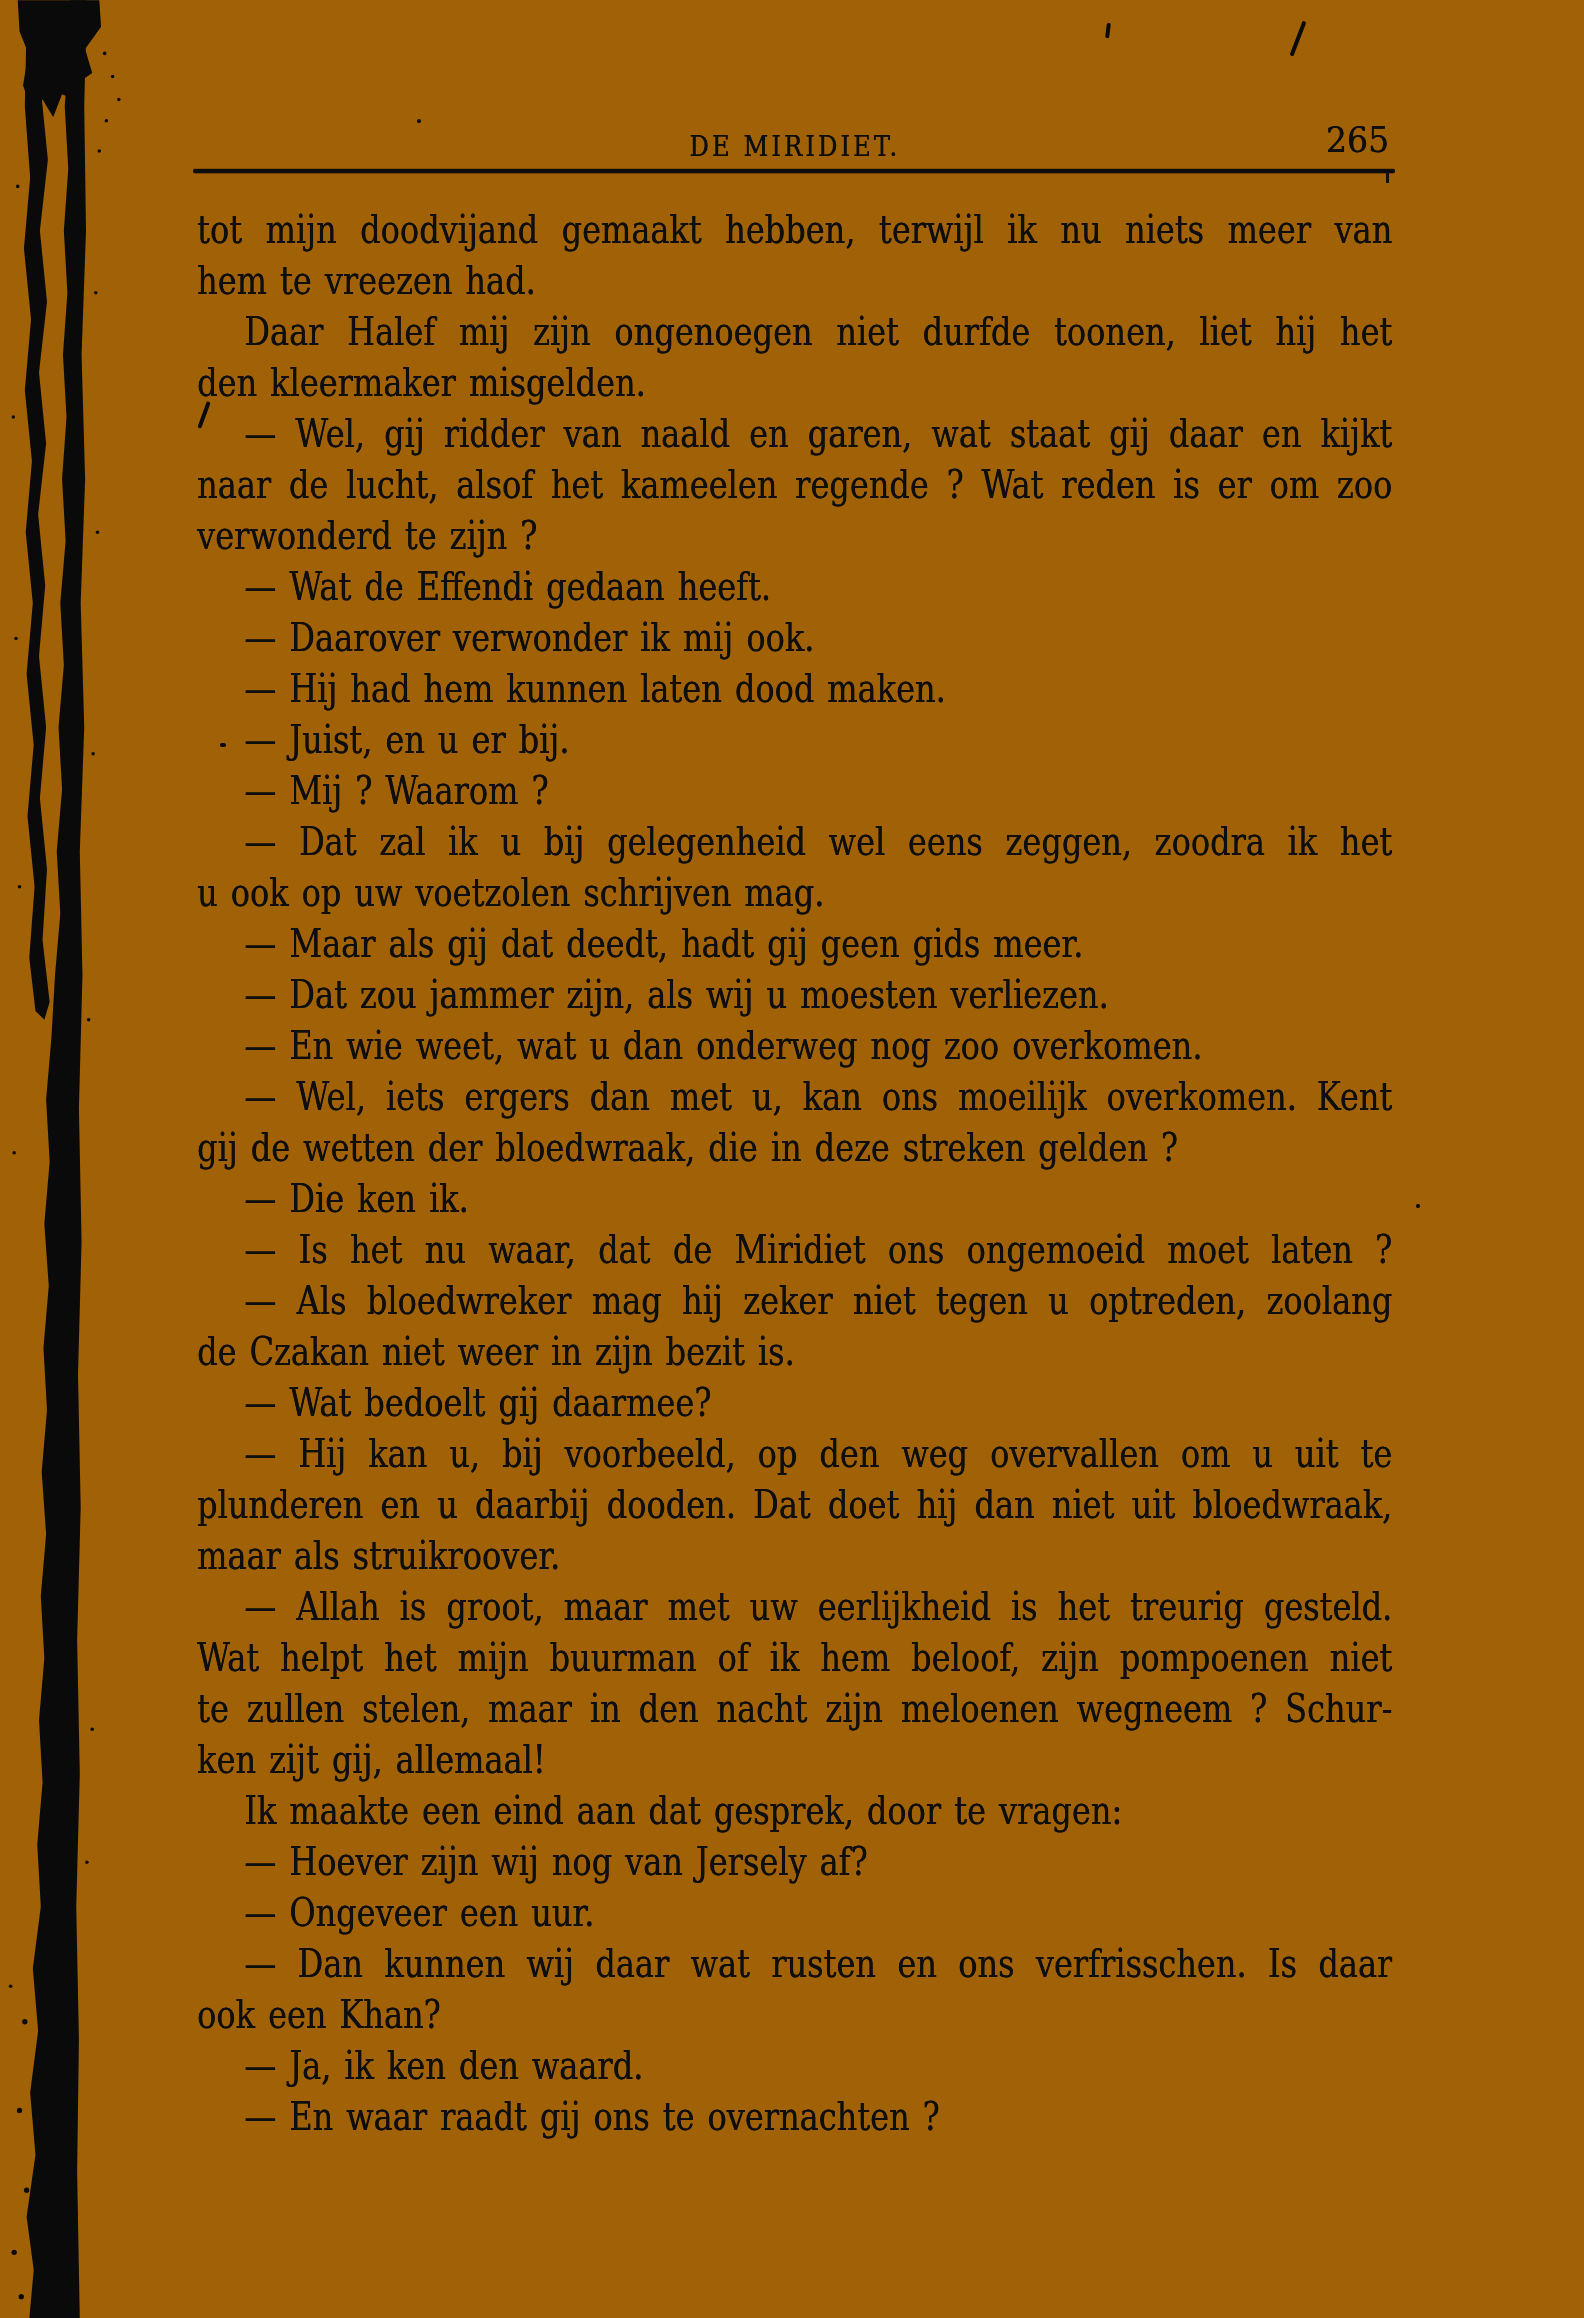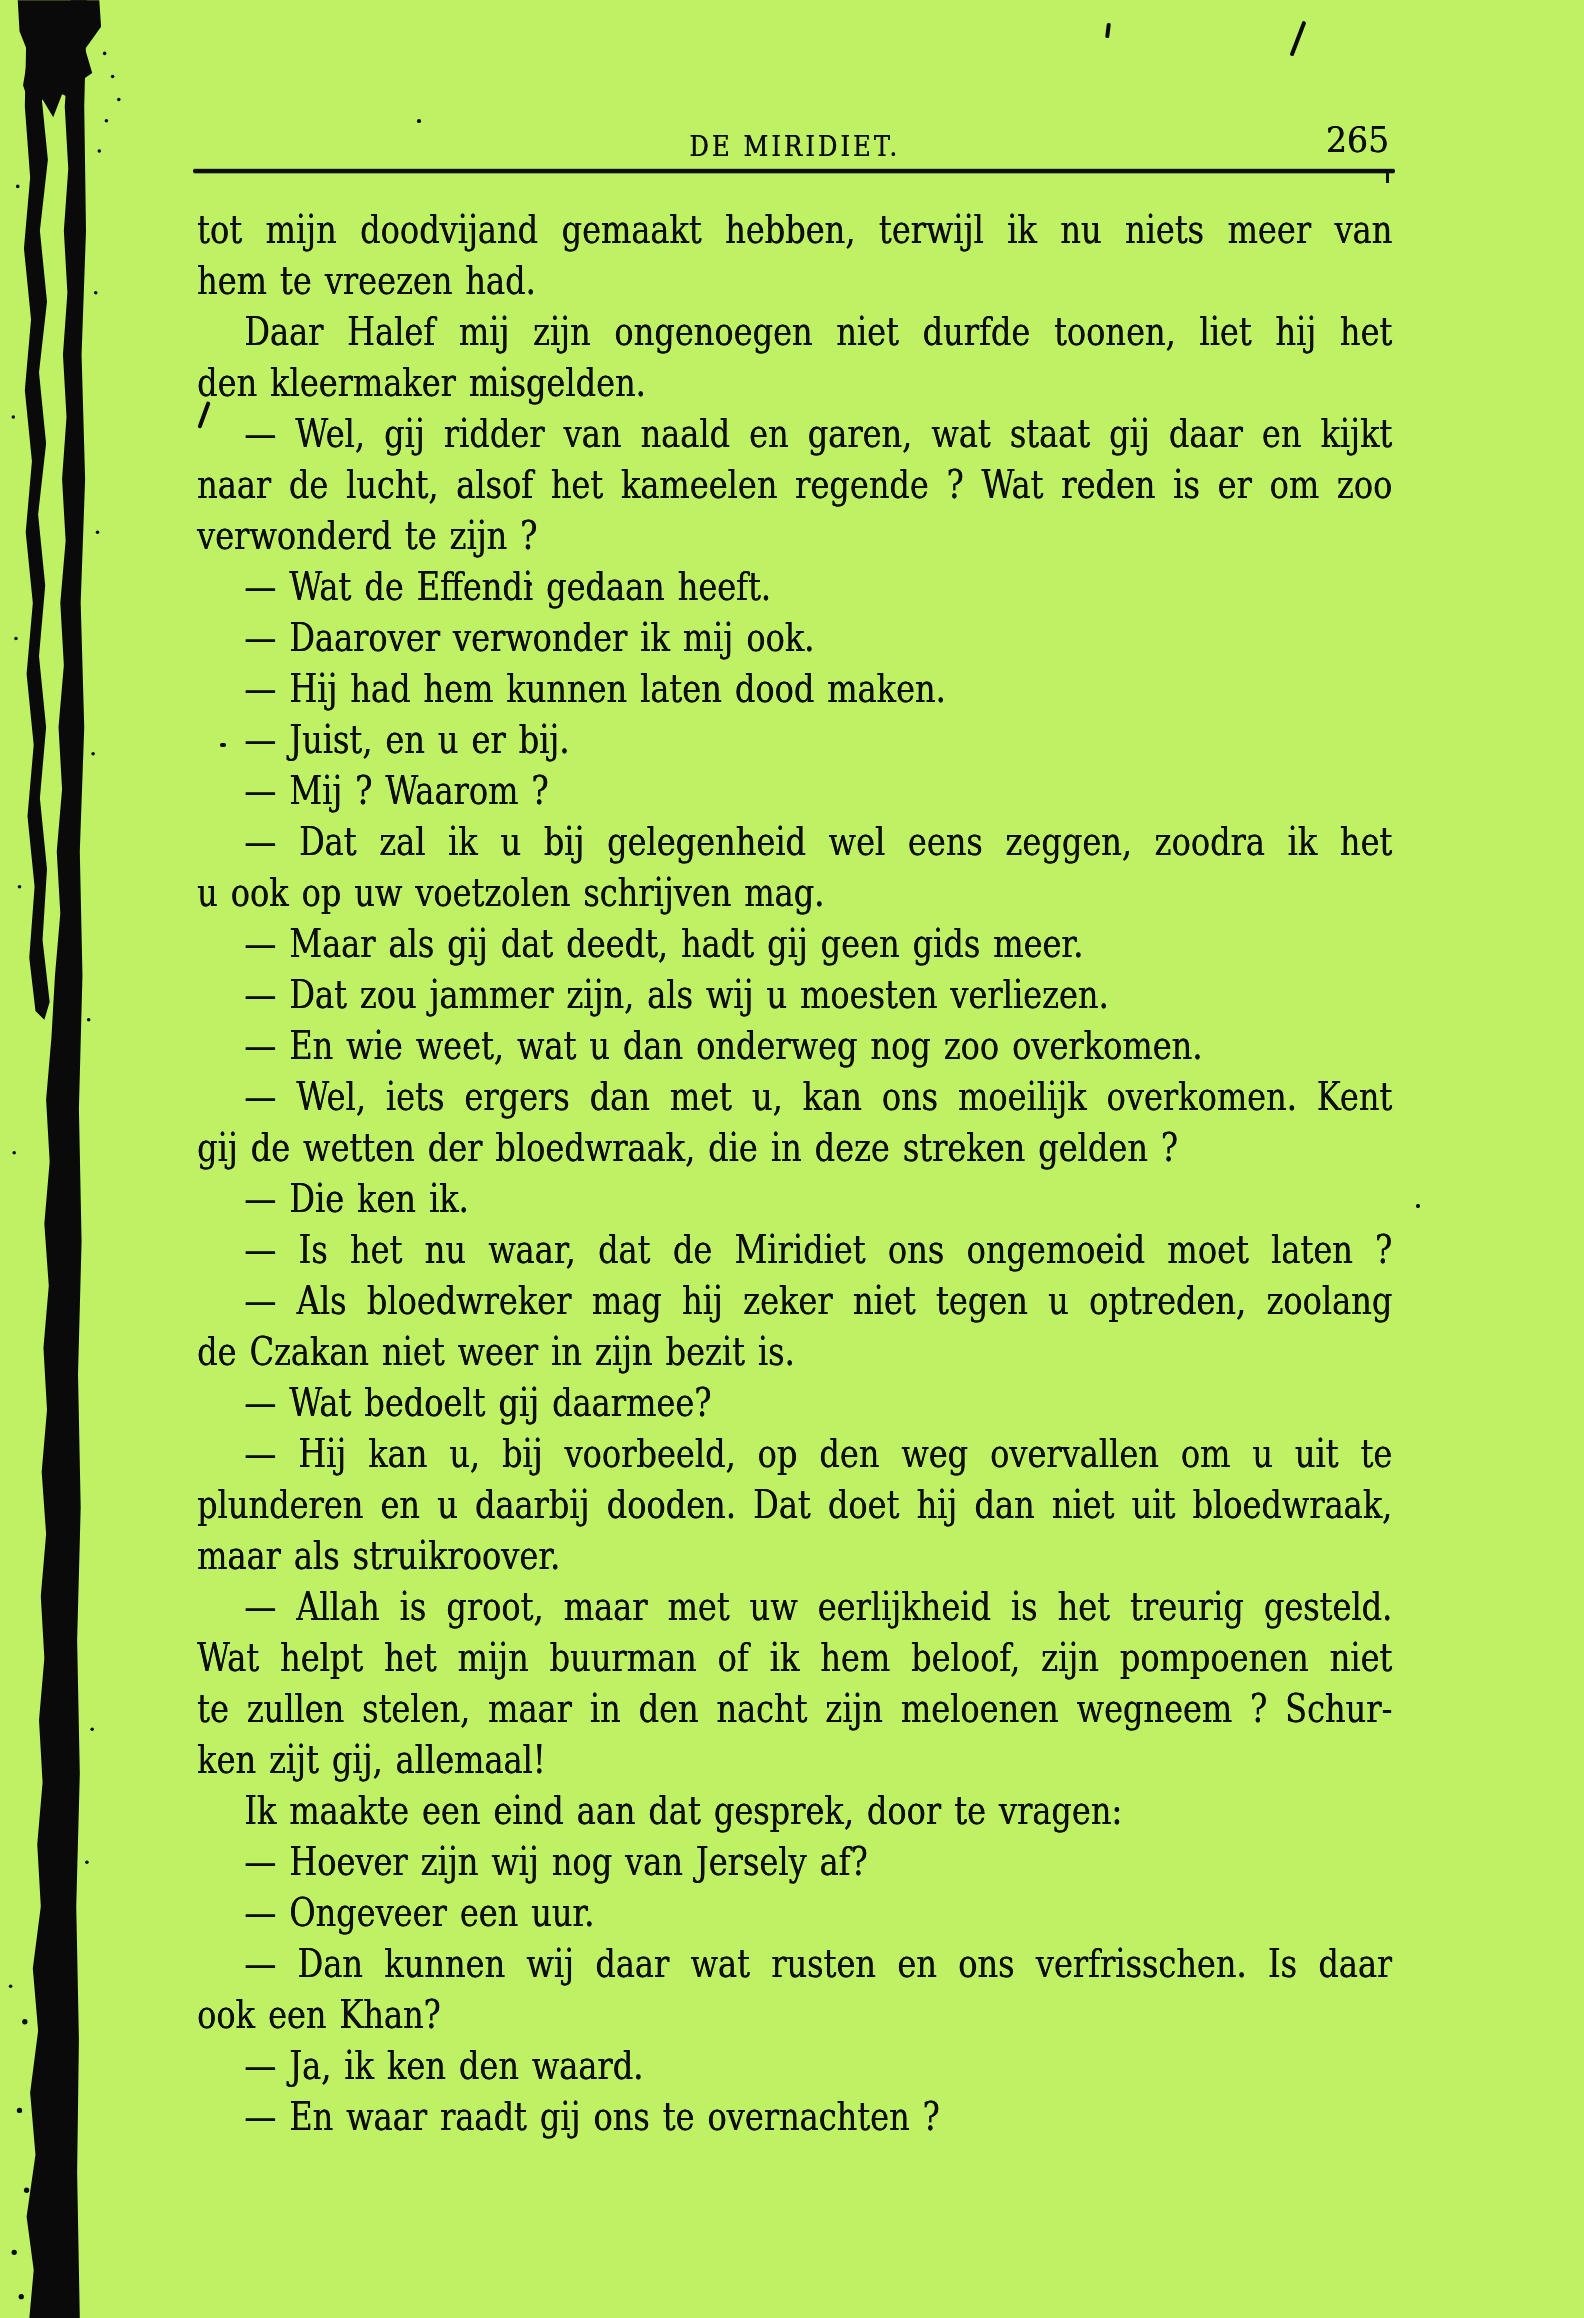--- a/index.html
+++ b/index.html
@@ -1,19 +1,19 @@
 <!DOCTYPE html>
 <html style="font-size:14px"><head>
 <meta charset="utf-8">
 <style>
   html,body { margin:0; padding:0; background:#ffffff; }
   .page {
     position:relative;
     width:1584px; height:2319px;
-    background:#bef264;
+    background:#a16207;
     overflow:hidden;
     font-family:"DejaVu Serif", serif;
     color:#0e0e0e;
   }
   
   .running-title {
     position:absolute; left:197px; top:133px; width:1195px;
     text-align:center; font-size:27.5px; line-height:1;
     letter-spacing:3.5px;
     text-shadow:0.4px 0 0 currentColor;

